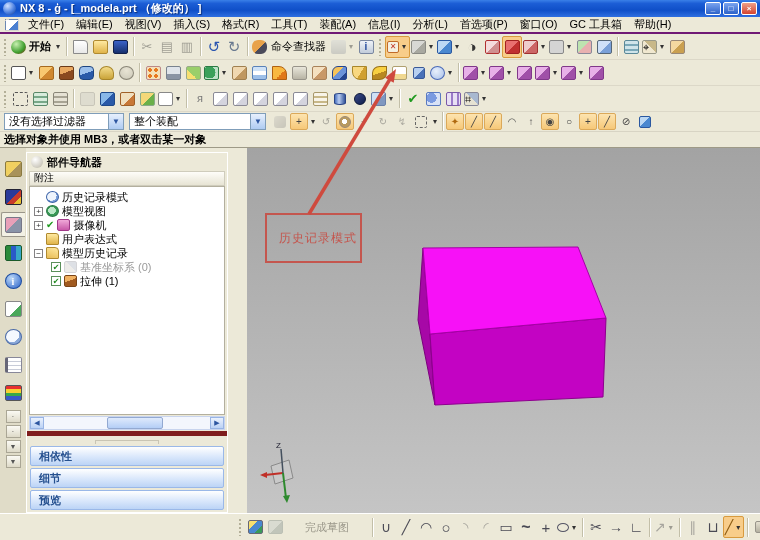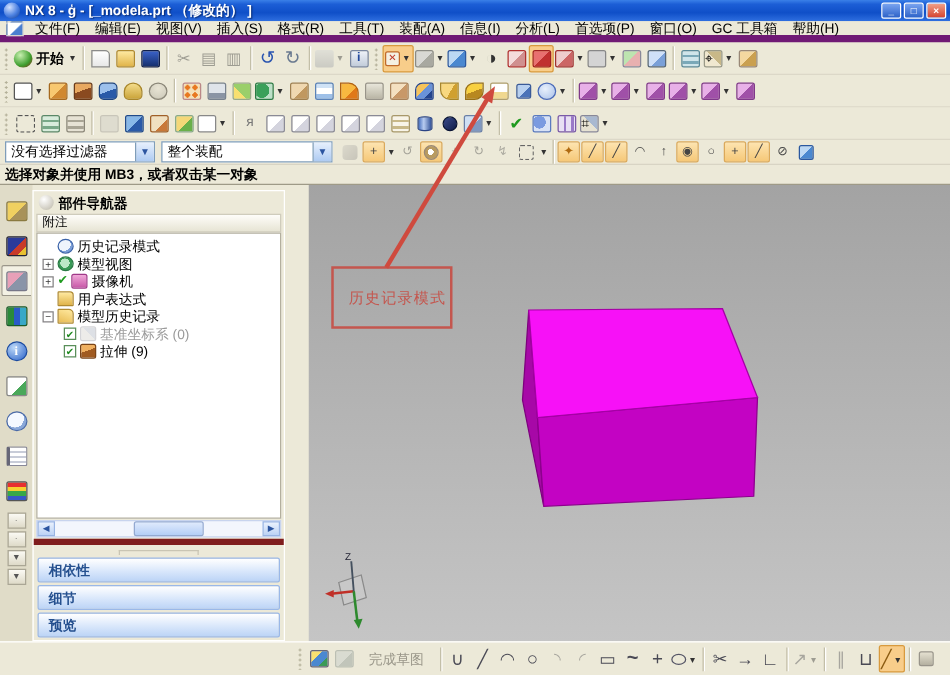--- a/index.html
+++ b/index.html
@@ -5,21 +5,21 @@
 *{box-sizing:border-box;margin:0;padding:0}
 html,body{width:760px;height:540px;overflow:hidden}
 body{position:relative;font-family:"Liberation Sans","DejaVu Sans",sans-serif;font-size:11px;background:#ece9d8;color:#000}
 
 .titlebar{height:17px;background:linear-gradient(180deg,#3a80e8 0%,#1c5ed6 20%,#0f4fc8 60%,#2f6fe0 100%);display:flex;align-items:center;padding:0 3px;color:#fff;font-weight:bold}
 .titlebar .appicon{width:13px;height:13px;border-radius:50%;background:radial-gradient(circle at 35% 30%,#cfe0ff,#4a7fe0 55%,#123a8a);margin-right:4px;flex:none}
 .title-text{flex:1;white-space:nowrap;overflow:hidden;font-size:11px;text-shadow:1px 1px 1px #0a2f7a}
 .winbtn{width:16px;height:13px;margin-left:2px;border-radius:2px;border:1px solid #fff;display:flex;align-items:center;justify-content:center;font-size:8px;color:#fff;background:linear-gradient(180deg,#7aa4f0,#2d62c8);font-weight:bold}
 .winbtn.close{background:linear-gradient(180deg,#f0a088,#d44430)}
 
-.menubar{height:17px;display:flex;align-items:center;background:#ece9d8;border-bottom:6px solid #701a75;padding-left:2px}
+.menubar{height:17px;display:flex;align-items:center;background:#ece9d8;border-bottom:2px solid #701a75;padding-left:2px}
 .menuitem{padding:1px 6px;white-space:nowrap}
 .menu-lead{width:14px;height:12px;margin:0 3px;background:linear-gradient(135deg,#fff 0 55%,#4a7fd0 55% 100%);border:1px solid #9a96896b}
 
 .tbrow{height:26px;display:flex;align-items:center;background:#ece9d8;border-bottom:1px solid #dcd8c8;padding-left:1px;overflow:hidden;white-space:nowrap}
 .grip{width:4px;height:18px;margin:0 3px 0 2px;background-image:radial-gradient(circle,#b3af98 38%,transparent 40%);background-size:4px 4px;flex:none}
 .sep{width:1px;height:19px;background:#c3bfa8;box-shadow:1px 0 0 #fff;margin:0 3px;flex:none}
 .tb{height:22px;min-width:20px;display:flex;align-items:center;justify-content:center;gap:1px;padding:0 1px;border-radius:2px;flex:none}
 .tb.hl{background:#f8cd8a;border:1px solid #d89a3e}
 .ic{width:15px;height:14px;border-radius:2px;display:inline-block;flex:none}
 .ic.sm{width:12px;height:12px}
@@ -70,21 +70,21 @@
 
 .panelbox{padding:4px 3px 2px 3px;border-top:5px solid #7f1d1d}
 .notch{width:64px;height:4px;margin:0 auto 2px auto;background:#ece9d8;border:1px solid #c9c5b4;border-bottom:none}
 .cpanel{height:20px;margin-bottom:2px;background:linear-gradient(180deg,#ffffff,#d9e7fb 55%,#bcd4f6);border:1px solid #9ab8e8;border-radius:2px;color:#25508f;font-weight:bold;display:flex;align-items:center;padding-left:8px}
 
 .canvas{position:absolute;left:247px;top:0;width:513px;height:365px;background:linear-gradient(180deg,#a3a3a3,#c5c5c5)}
 .annotation{position:absolute;left:18px;top:65px;width:97px;height:50px;border:2px solid #c4564e;color:#c4564e;font-size:12px;display:flex;align-items:center;padding-left:12px;letter-spacing:1px}
 
 .bbar{position:absolute;left:0;bottom:0;width:760px;height:27px;background:#ece9d8;border-top:1px solid #fff;display:flex;align-items:center;overflow:hidden}
 .bspacer{width:236px;height:100%;flex:none}
-.finish-lbl{color:#9a978a;margin:0 10px;white-space:nowrap}
+.finish-lbl{color:#9a978a;margin:0 20px;white-space:nowrap}
 .bglyph{font-size:14px;color:#4a4a55;line-height:1}
 
 .overlay{position:absolute;left:0;top:0;width:760px;height:540px;pointer-events:none;z-index:60}
 </style>
 </head>
 <body>
 
 <div class="titlebar">
   <span class="appicon"></span>
   <span class="title-text">NX 8 - ģ - [_modela.prt （修改的） ]</span>
@@ -138,20 +138,24 @@
       <span class="glyph">▥</span>
     </span>
   <span class="sep"></span>
   <span class="tb">
       <span class="glyph" style="color:#2a55b0;font-size:15px">↺</span>
     </span>
   <span class="tb">
       <span class="glyph" style="color:#6a7a90;font-size:15px">↻</span>
     </span>
   <span class="sep"></span>
+  <span class="tb">
+    <span class="ic" style="background:linear-gradient(135deg,#e8a24a 0 55%,#4a4a5a 55% 100%);border-radius:6px"></span>
+    <span class="cf-label">命令查找器</span>
+  </span>
   <span class="tb g">
       <span class="ic" style="background:linear-gradient(180deg,#cfd4da,#9aa2ac)"></span>
       <span class="dd">▾</span>
     </span>
   <span class="tb">
       <span class="ic" style="background:linear-gradient(180deg,#eef2f8,#c2ccda);border:1px solid #7a87a0;color:#23499c;font-size:10px;text-align:center;line-height:12px;font-weight:bold">i</span>
     </span>
   <span class="grip"></span>
   <span class="tb hl">
       <span class="ic sm" style="background:#f4f0e2;border:1px solid #c06a2a;color:#c03a2a;font-size:8px;text-align:center;line-height:10px">✕</span>
@@ -522,21 +526,21 @@
       <div class="trow">
         <span class="indent"></span>
         <span class="cbx">✔</span>
         <span class="ticon g" style="background:linear-gradient(45deg,#d8d4c4 0 55%,#a8b8d0 55% 100%);border:1px solid #99a"></span>
         <span class="tlabel gray">基准坐标系 (0)</span>
       </div>
       <div class="trow">
         <span class="indent"></span>
         <span class="cbx">✔</span>
         <span class="ticon" style="background:linear-gradient(160deg,#f0b060 0 45%,#a05a20 45% 100%);border:1px solid #7a4418"></span>
-        <span class="tlabel">拉伸 (9)</span>
+        <span class="tlabel">拉伸 (1)</span>
       </div>
     </div>
     <div class="hscroll">
       <span class="harrow">◀</span>
       <span class="htrack">
           <span class="hthumb"></span>
         </span>
       <span class="harrow">▶</span>
     </div>
     <div class="panelbox">

